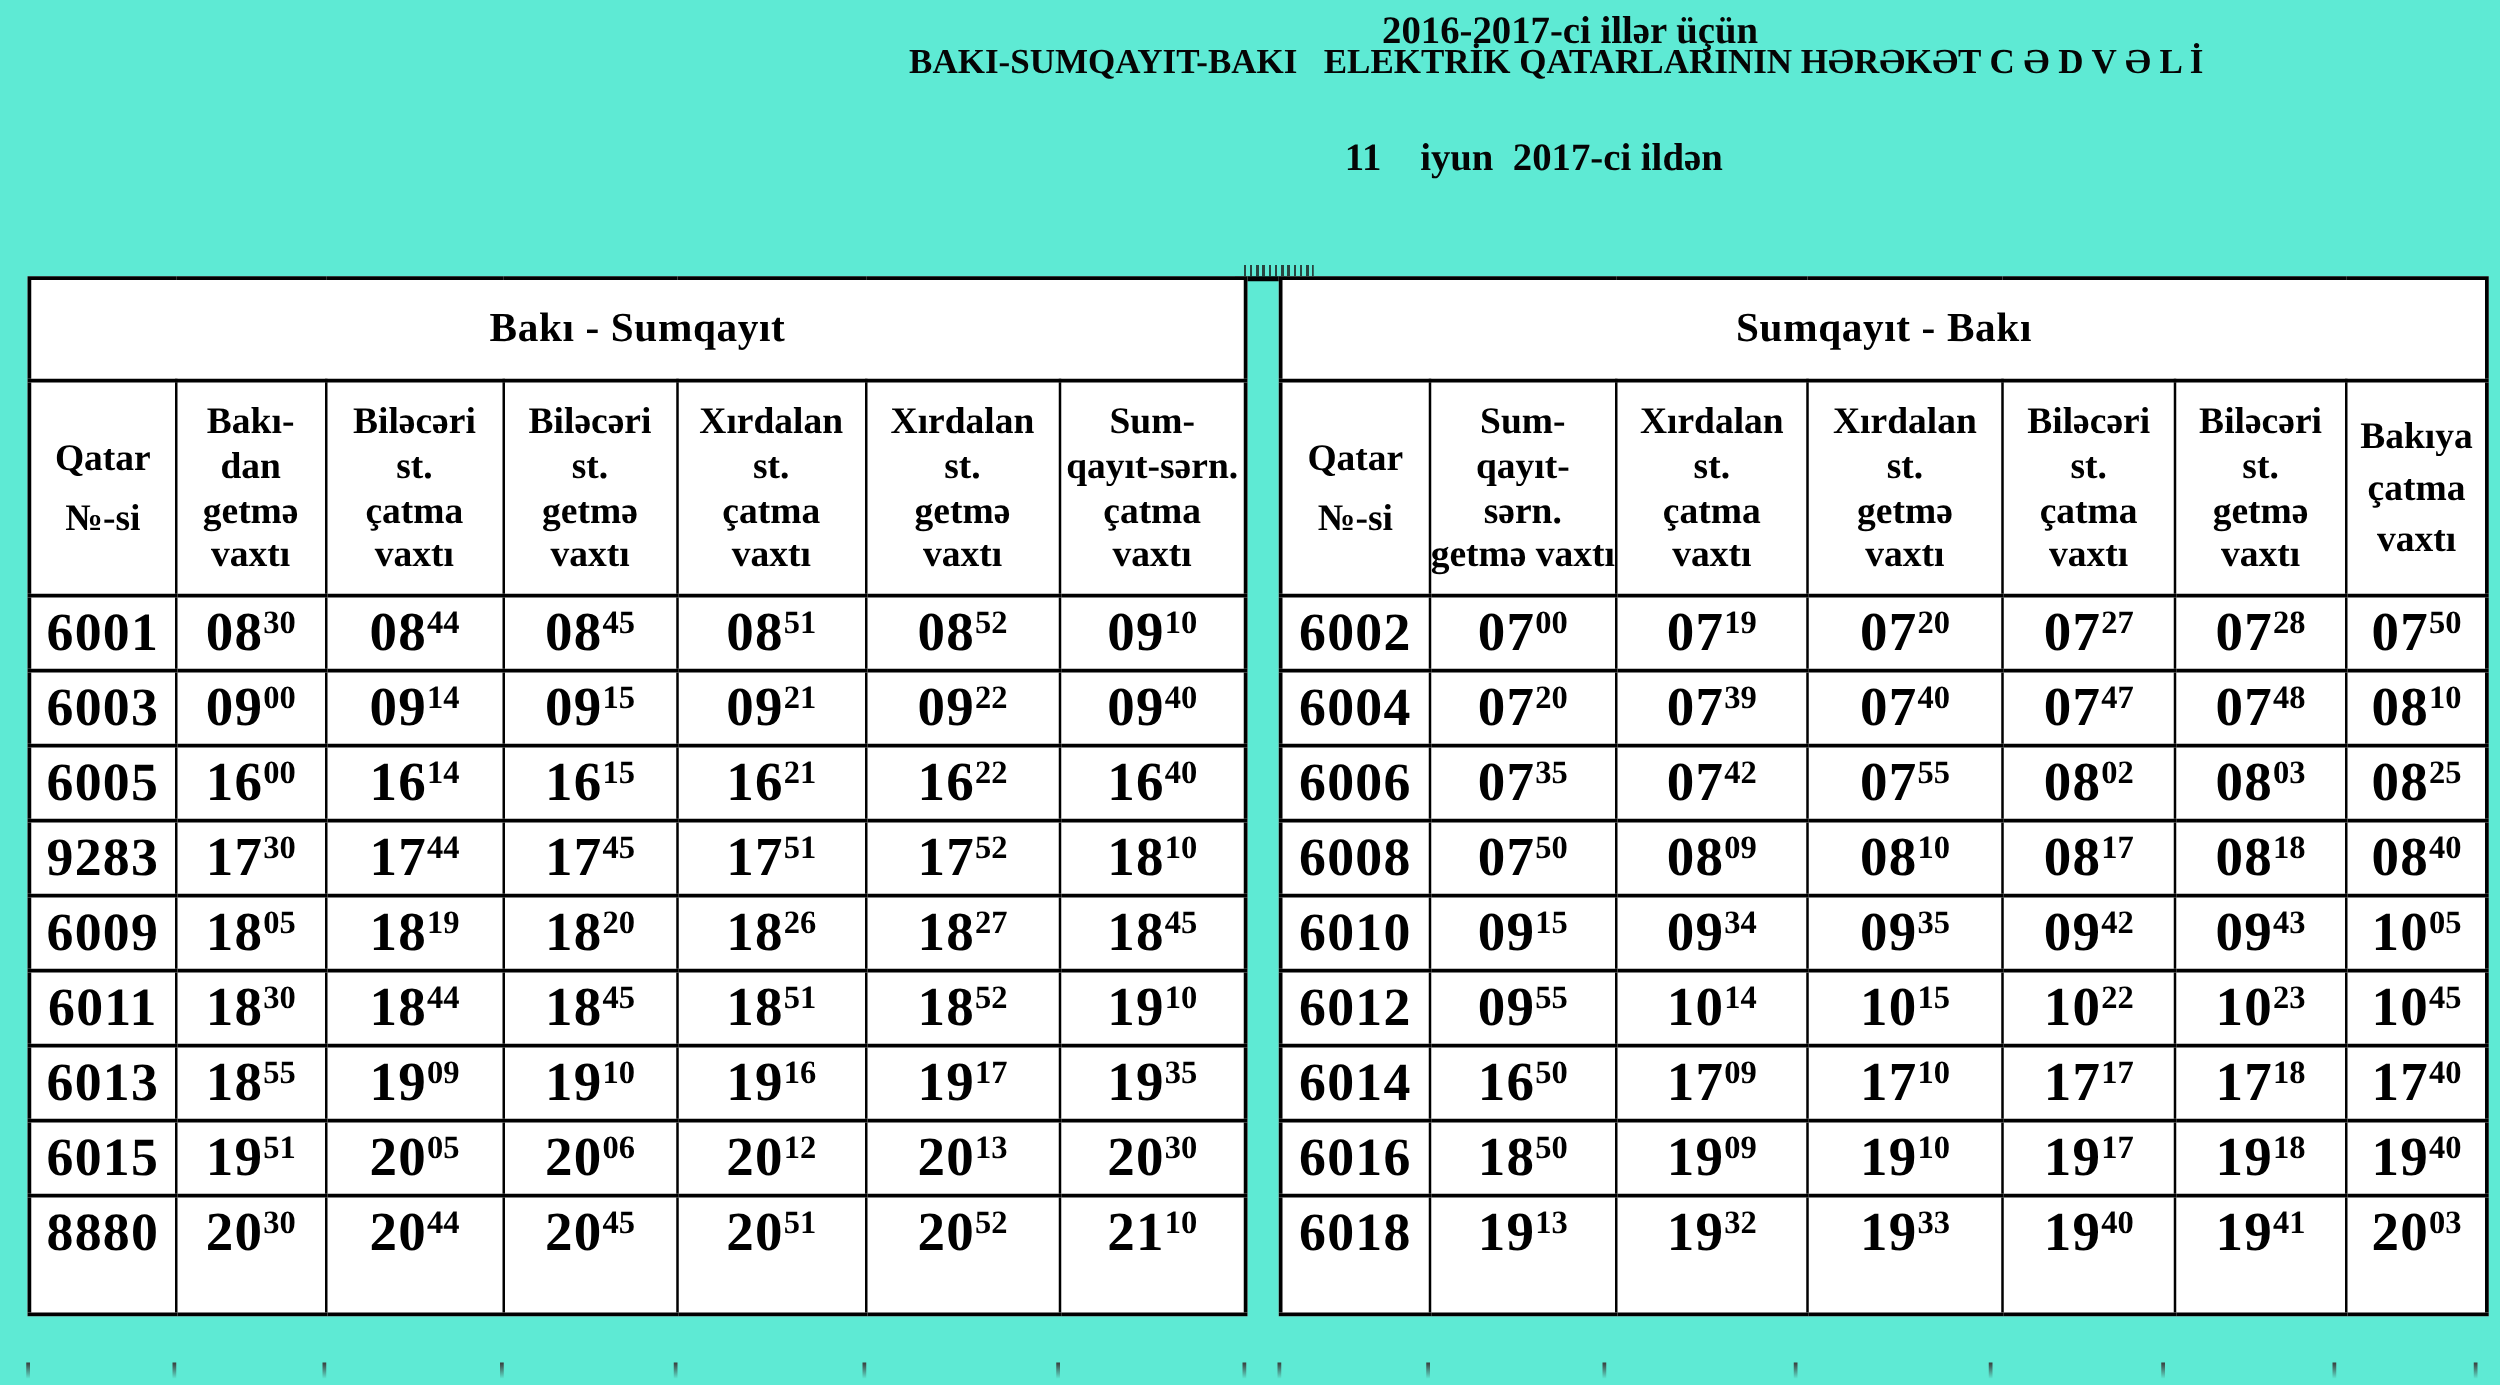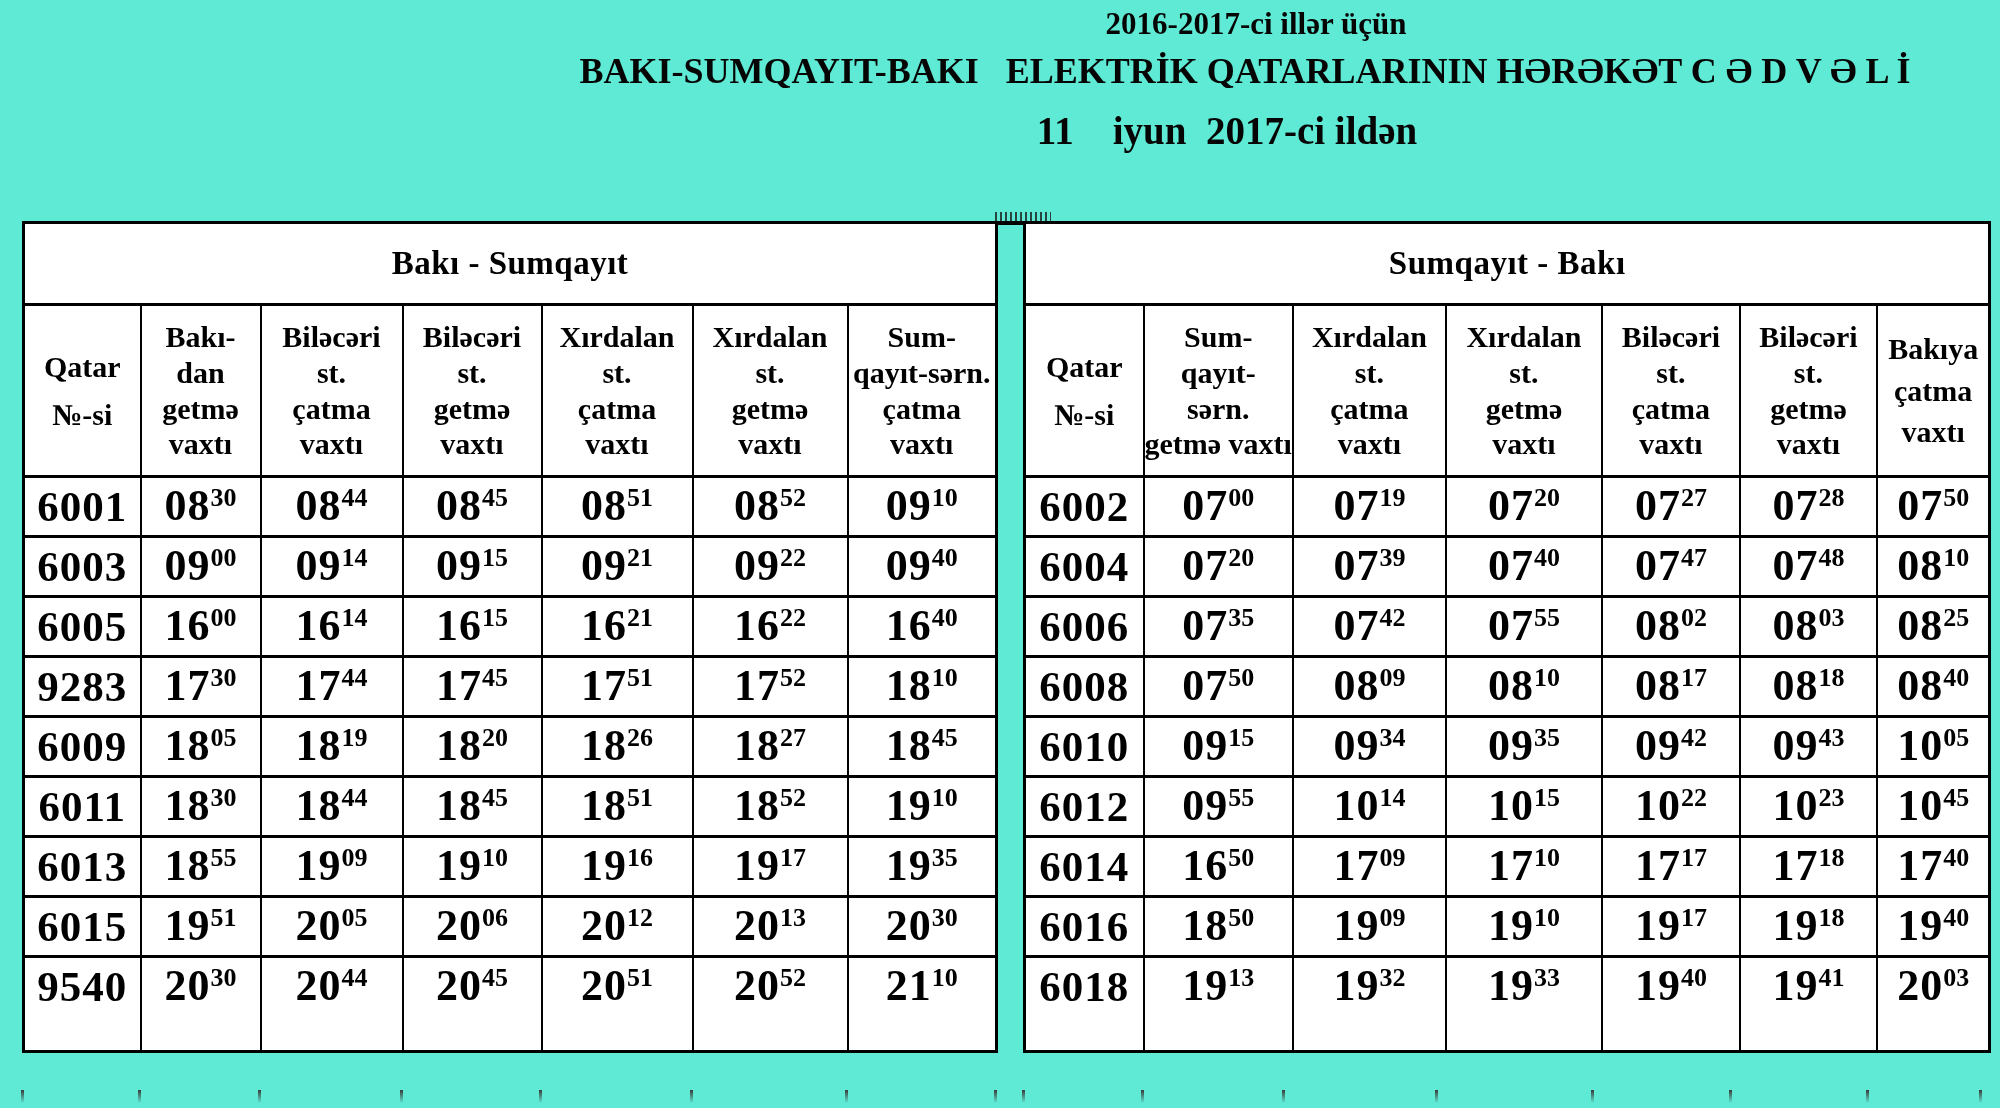--- a/index.html
+++ b/index.html
@@ -13,22 +13,22 @@
   }
   
   .title-line{
     position:absolute;
     transform:translateX(-50%);
     white-space:pre;
     font-weight:bold;
     color:#050505;
   }
   .title-years{left:1256px;top:6px;font-size:31px;}
-  .title-main{left:1245px;top:50px;font-size:36px;}
-  .title-date{left:1227px;top:108px;font-size:39px;}
+  .title-main{left:1245px;top:34px;font-size:28px;}
+  .title-date{left:1227px;top:108px;font-size:31px;}
 
   
   .tbl-host{position:absolute;top:221px;}
   .host-0{left:22px;}
   .host-1{left:1023px;}
 
   table{border-collapse:collapse;table-layout:fixed;border:3px solid #000;background:#fff;}
   th,td{
     border-left:2px solid #000;border-right:2px solid #000;
     border-top:3px solid #000;border-bottom:3px solid #000;
@@ -194,21 +194,21 @@
           <tr class="data-row">
             <td class="train">6015</td>
             <td class="timecell"><span class="time"><span class="hour">19</span><sup class="min">51</sup></span></td>
             <td class="timecell"><span class="time"><span class="hour">20</span><sup class="min">05</sup></span></td>
             <td class="timecell"><span class="time"><span class="hour">20</span><sup class="min">06</sup></span></td>
             <td class="timecell"><span class="time"><span class="hour">20</span><sup class="min">12</sup></span></td>
             <td class="timecell"><span class="time"><span class="hour">20</span><sup class="min">13</sup></span></td>
             <td class="timecell"><span class="time"><span class="hour">20</span><sup class="min">30</sup></span></td>
           </tr>
           <tr class="data-row last">
-            <td class="train">9540</td>
+            <td class="train">8880</td>
             <td class="timecell"><span class="time"><span class="hour">20</span><sup class="min">30</sup></span></td>
             <td class="timecell"><span class="time"><span class="hour">20</span><sup class="min">44</sup></span></td>
             <td class="timecell"><span class="time"><span class="hour">20</span><sup class="min">45</sup></span></td>
             <td class="timecell"><span class="time"><span class="hour">20</span><sup class="min">51</sup></span></td>
             <td class="timecell"><span class="time"><span class="hour">20</span><sup class="min">52</sup></span></td>
             <td class="timecell"><span class="time"><span class="hour">21</span><sup class="min">10</sup></span></td>
           </tr>
         </tbody>
       </table>
     </section>

